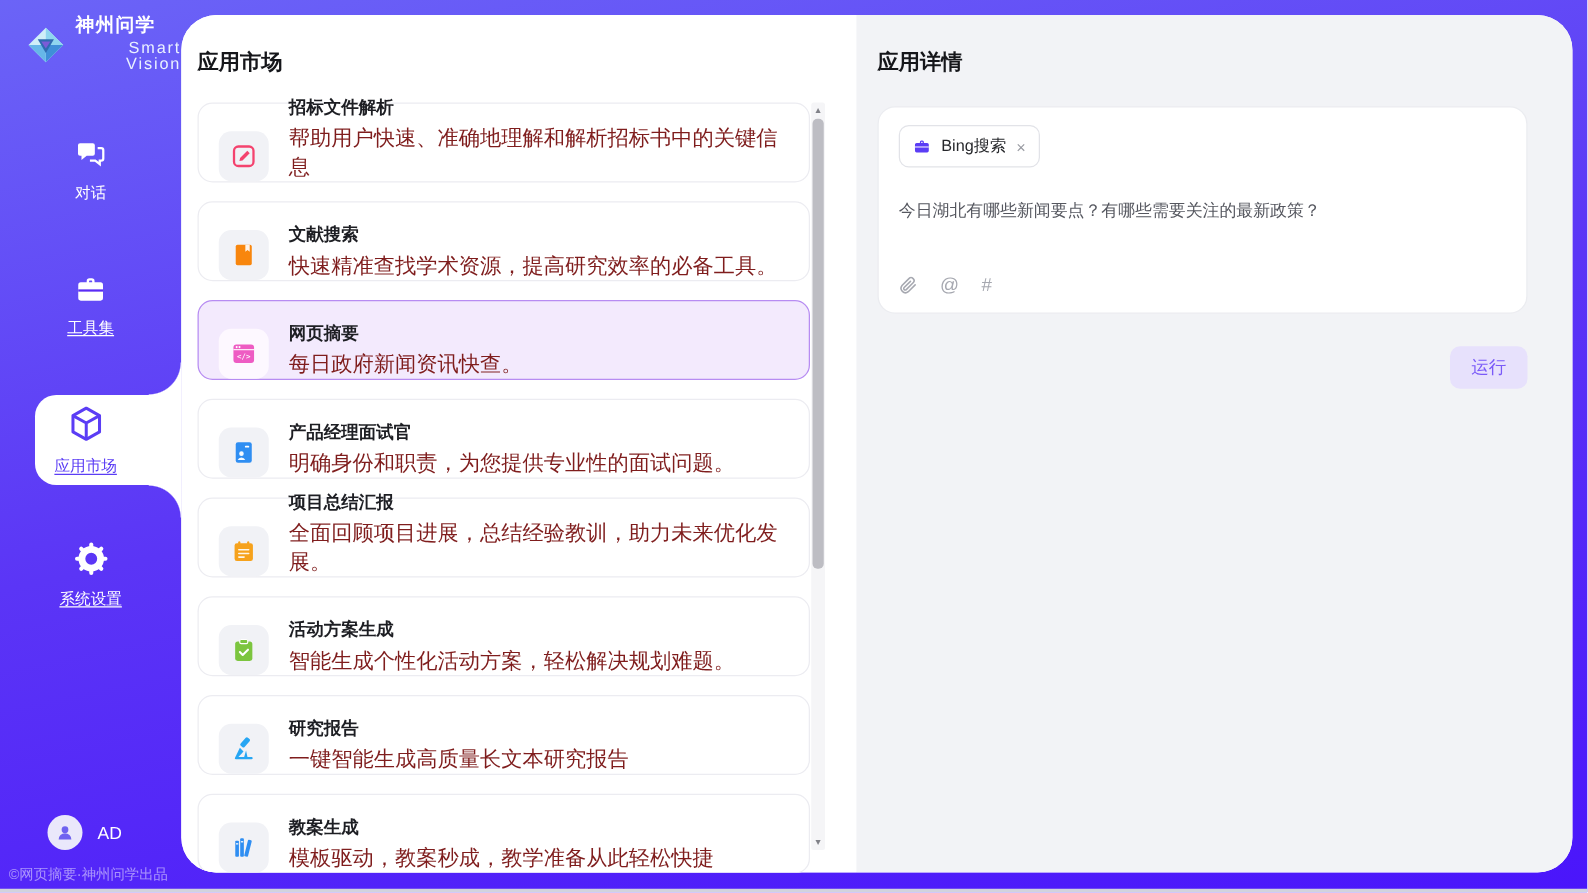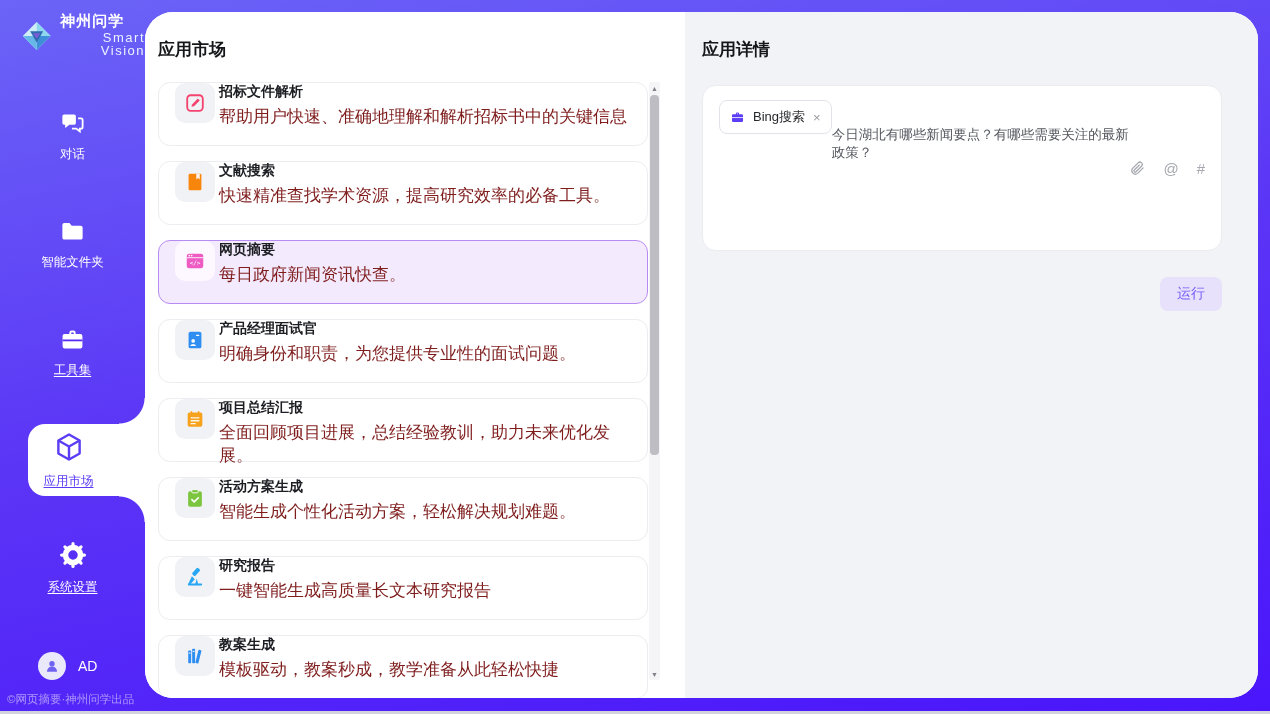--- a/index.html
+++ b/index.html
@@ -32,41 +32,41 @@
   .side-footer { position:absolute; bottom:7px; left:7px; color:rgba(255,255,255,.5); font-size:11.5px; white-space:nowrap; }
 
   
   .main-panel { position:absolute; left:145px; top:12px; width:1113px; height:686px; background:#fff;
                 border-radius:28px; display:flex; overflow:hidden; z-index:1; }
   .list-pane { width:540px; position:relative; background:#fff; }
   .pane-title { font-size:17px; font-weight:bold; color:#15161a; }
   .list-pane .pane-title { position:absolute; left:13px; top:26px; }
   .cards { position:absolute; left:13px; top:70px; width:490px; display:flex; flex-direction:column; gap:15px; }
   .card { height:64px; flex:none; border:1px solid #ececf1; border-radius:12px; background:#fff;
-          display:flex; align-items:flex-start; gap:4px; padding:0 16px; cursor:pointer; }
+          display:flex; align-items:flex-end; gap:16px; padding:0 16px; cursor:pointer; }
   .card.selected { background:#f3eafd; border-color:#b78cf2; }
   .tile { width:40px; height:40px; flex:none; border-radius:10px; background:#f1f2f6;
           display:flex; align-items:center; justify-content:center; }
   .card.selected .tile { background:#fdf8ff; }
   .card-title { font-size:14px; font-weight:bold; color:#1d1e23; margin-bottom:4px; }
   .card-desc { font-size:17px; color:#7f1d1d; }
 
   
   .scrollbar { position:absolute; left:504px; top:70px; width:11px; height:598px; background:#f5f5f7;
                border-radius:2px; }
   .sb-arrow { position:absolute; left:0; width:11px; height:12px; color:#808188; font-size:7px;
               display:flex; align-items:center; justify-content:center; cursor:pointer; }
   .sb-up { top:0; } .sb-down { bottom:0; }
   .sb-thumb { position:absolute; left:1px; top:13px; width:9px; height:360px; background:#bdbdc3;
               border-radius:4px; cursor:pointer; }
 
   
   .detail-pane { flex:1; background:#f2f3f6; padding:26px 17px 0 17px; display:flex; flex-direction:column; }
   .detail-card { margin-top:24px; width:520px; height:166px; background:#fff; border:1px solid #ebecf0;
-                 border-radius:14px; padding:14px 16px 12px; display:flex; flex-direction:row; }
+                 border-radius:14px; padding:14px 16px 12px; display:flex; flex-direction:column; }
   .tag { display:inline-flex; align-items:center; gap:8px; align-self:flex-start; background:#fff;
          border:1px solid #e2e3e8; border-radius:8px; padding:7px 10px; font-size:13px; color:#26272b; cursor:pointer; }
   .tag-close { color:#9a9ca3; font-size:13px; line-height:1; cursor:pointer; }
   .query { margin-top:26px; font-size:13.5px; color:#55575f; flex:1; cursor:text; }
   .attach-row { display:flex; align-items:center; gap:18px; color:#a6a8b0; padding-bottom:2px; }
   .attach-row .glyph { font-size:15px; line-height:1; cursor:pointer; }
   .run-row { display:flex; width:520px; justify-content:flex-end; margin-top:26px; }
   .run-btn { background:#e7e1fc; color:#7a5af8; border:none; border-radius:8px; padding:8px 17px;
              font-size:14px; cursor:pointer; font-family:inherit; }
 </style>
@@ -93,26 +93,20 @@
 
     <nav class="nav">
       <div class="nav-item">
         <svg width="27" height="27" viewBox="0 0 24 24">
           <path fill="#fff" d="M3 5.5A1.5 1.5 0 0 1 4.5 4h9A1.5 1.5 0 0 1 15 5.5v6a1.5 1.5 0 0 1-1.5 1.5H9.2L5.5 16v-3H4.5A1.5 1.5 0 0 1 3 11.5z"></path>
           <path fill="none" stroke="#fff" stroke-width="1.6" d="M17 7.5h2.5A1.5 1.5 0 0 1 21 9v6a1.5 1.5 0 0 1-1.5 1.5H18.5V19l-3.2-2.5H11.5"></path>
         </svg>
         <span>对话</span>
       </div>
 
-      <div class="nav-item">
-        <svg width="27" height="27" viewBox="0 0 24 24">
-          <path fill="#fff" d="M3 6.2A1.7 1.7 0 0 1 4.7 4.5h4.6l2 2.3h8A1.7 1.7 0 0 1 21 8.5v9a1.7 1.7 0 0 1-1.7 1.7H4.7A1.7 1.7 0 0 1 3 17.5z"></path>
-        </svg>
-        <span>智能文件夹</span>
-      </div>
 
       <div class="nav-item">
         <svg width="27" height="27" viewBox="0 0 24 24">
           <path fill="#fff" d="M9.2 7V6a2 2 0 0 1 2-2h1.6a2 2 0 0 1 2 2v1h4.2a1.8 1.8 0 0 1 1.8 1.8v9.4a1.8 1.8 0 0 1-1.8 1.8H5a1.8 1.8 0 0 1-1.8-1.8V8.8A1.8 1.8 0 0 1 5 7zm1.7 0h2.2V6a.3.3 0 0 0-.3-.3h-1.6a.3.3 0 0 0-.3.3z"></path>
           <rect x="3.2" y="12" width="17.6" height="1.6" fill="#5a2cf5"></rect>
         </svg>
         <span class="u">工具集</span>
       </div>
 
       <div class="nav-item active">

